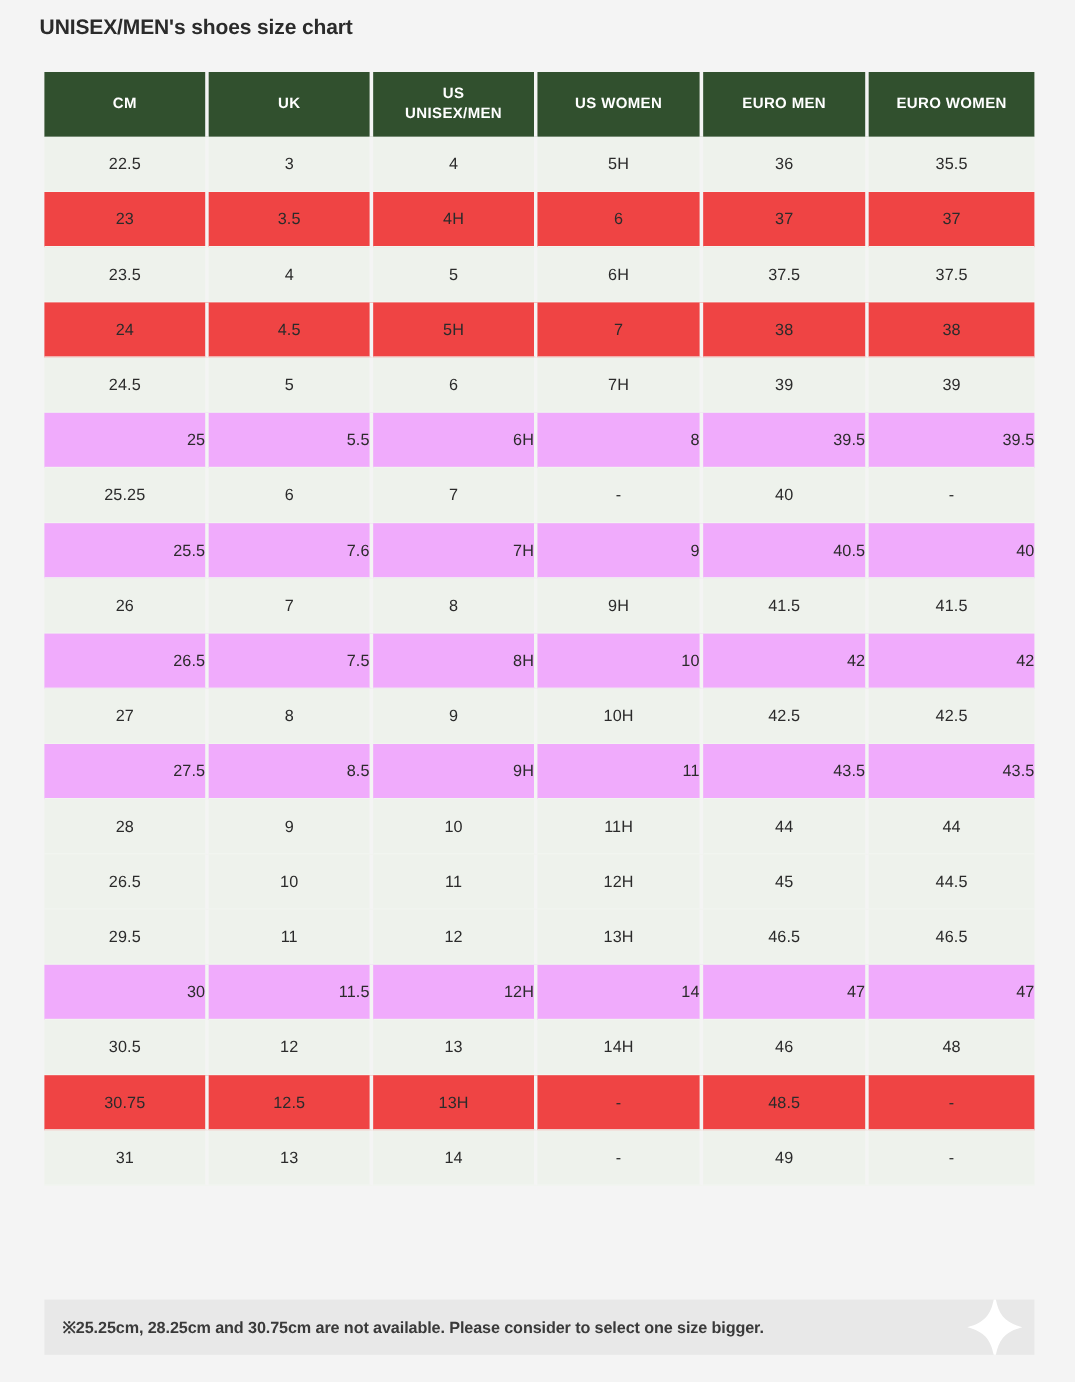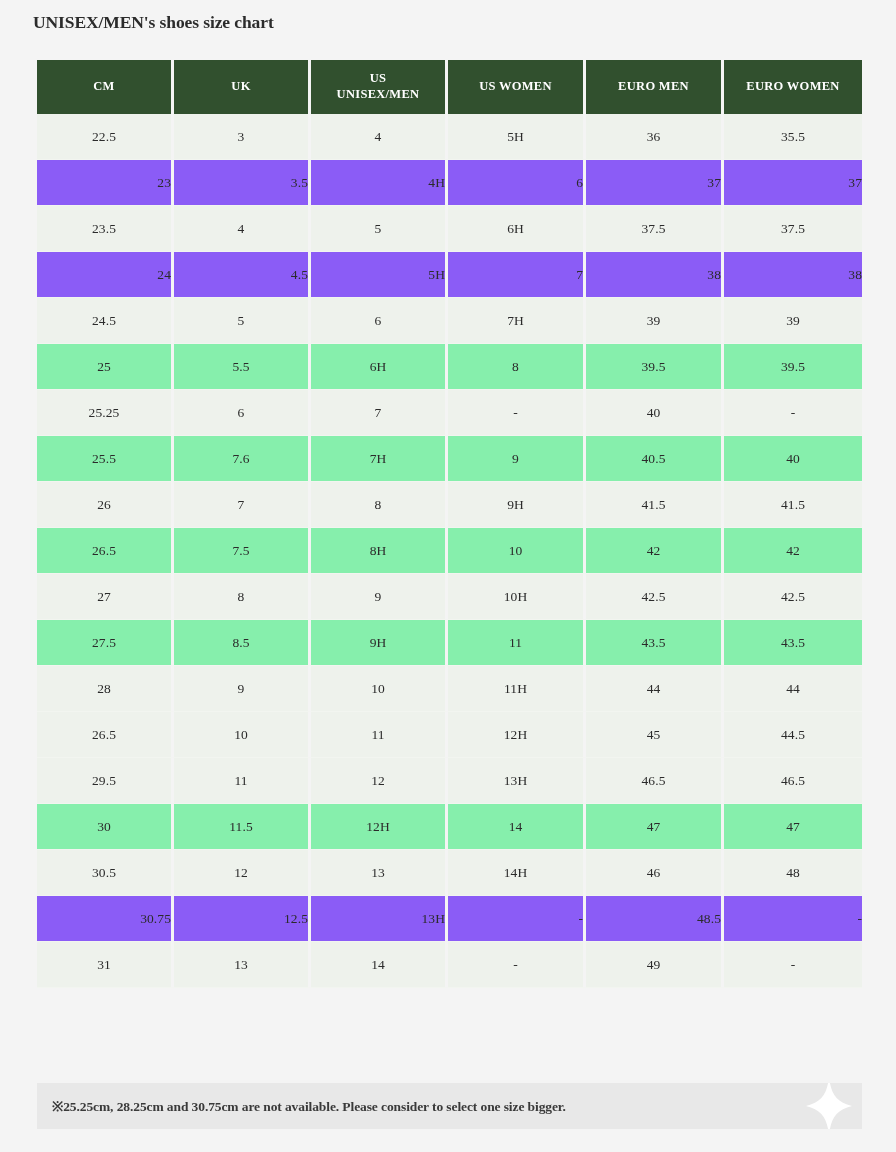--- a/index.html
+++ b/index.html
@@ -12,21 +12,20 @@
     background: #f4f4f4;
     font-family: "Liberation Sans", sans-serif;
     overflow: hidden;
     position: relative;
   }
   #page {
     position: relative;
     width: 896px;
     height: 1152px;
     box-sizing: border-box;
-    font-family: Liberation Serif, serif;
   }
   .page-title {
     position: absolute;
     left: 33px;
     top: 12px;
     font-size: 17.5px;
     font-weight: bold;
     color: #2b2b2b;
     letter-spacing: -0.1px;
     white-space: nowrap;
@@ -69,22 +68,22 @@
     font-size: 13.5px;
     color: #2b2b2b;
     letter-spacing: 0.1px;
     padding: 0;
     border-right: 3px solid #f4f4f4;
     border-bottom: 1px solid #f2f5f0;
   }
   .size-table td:last-child { border-right: none; }
 
   tr.tone-plain  td { background: #eef2ec; border-right-color: #eef2ec; }
-  tr.tone-light  td { background: #86efac; }
-  tr.tone-dark   td { background: #8b5cf6; text-align: right; }
+  tr.tone-light  td { background: #f0abfc; text-align: right; }
+  tr.tone-dark   td { background: #ef4444; }
 
   tr.tone-plain td { border-right-color: #f4f4f4; }
 
   .footnote {
     position: absolute;
     left: 37px;
     top: 1083px;
     width: 825px;
     height: 46px;
     box-sizing: border-box;

